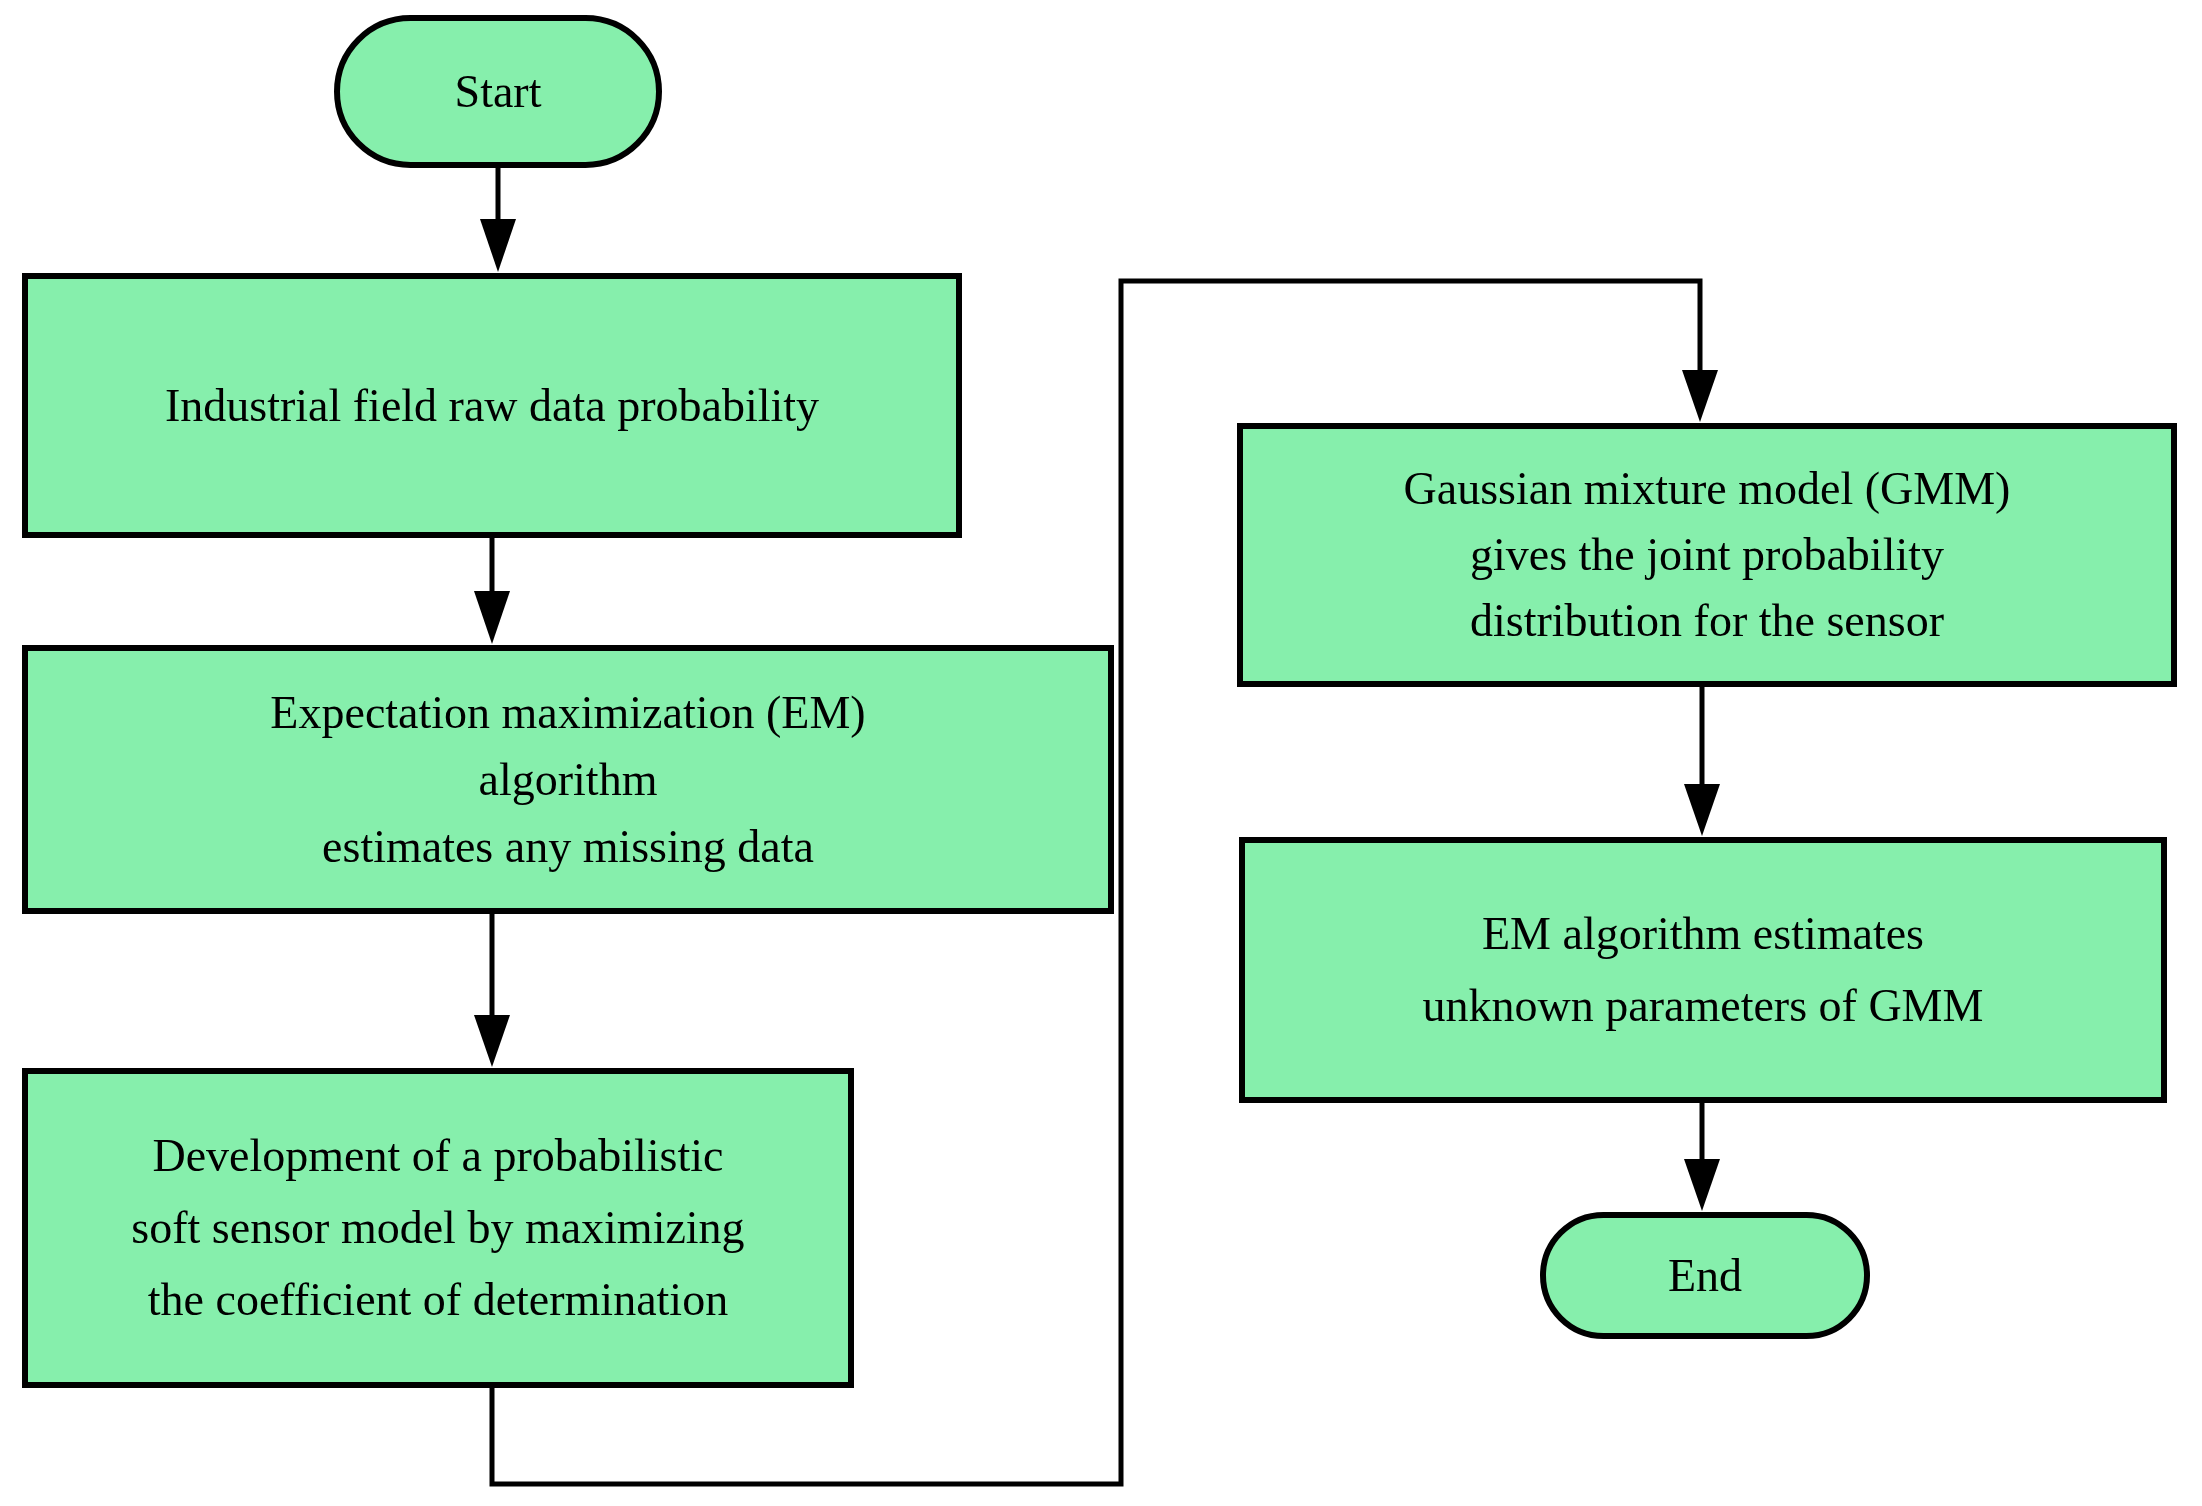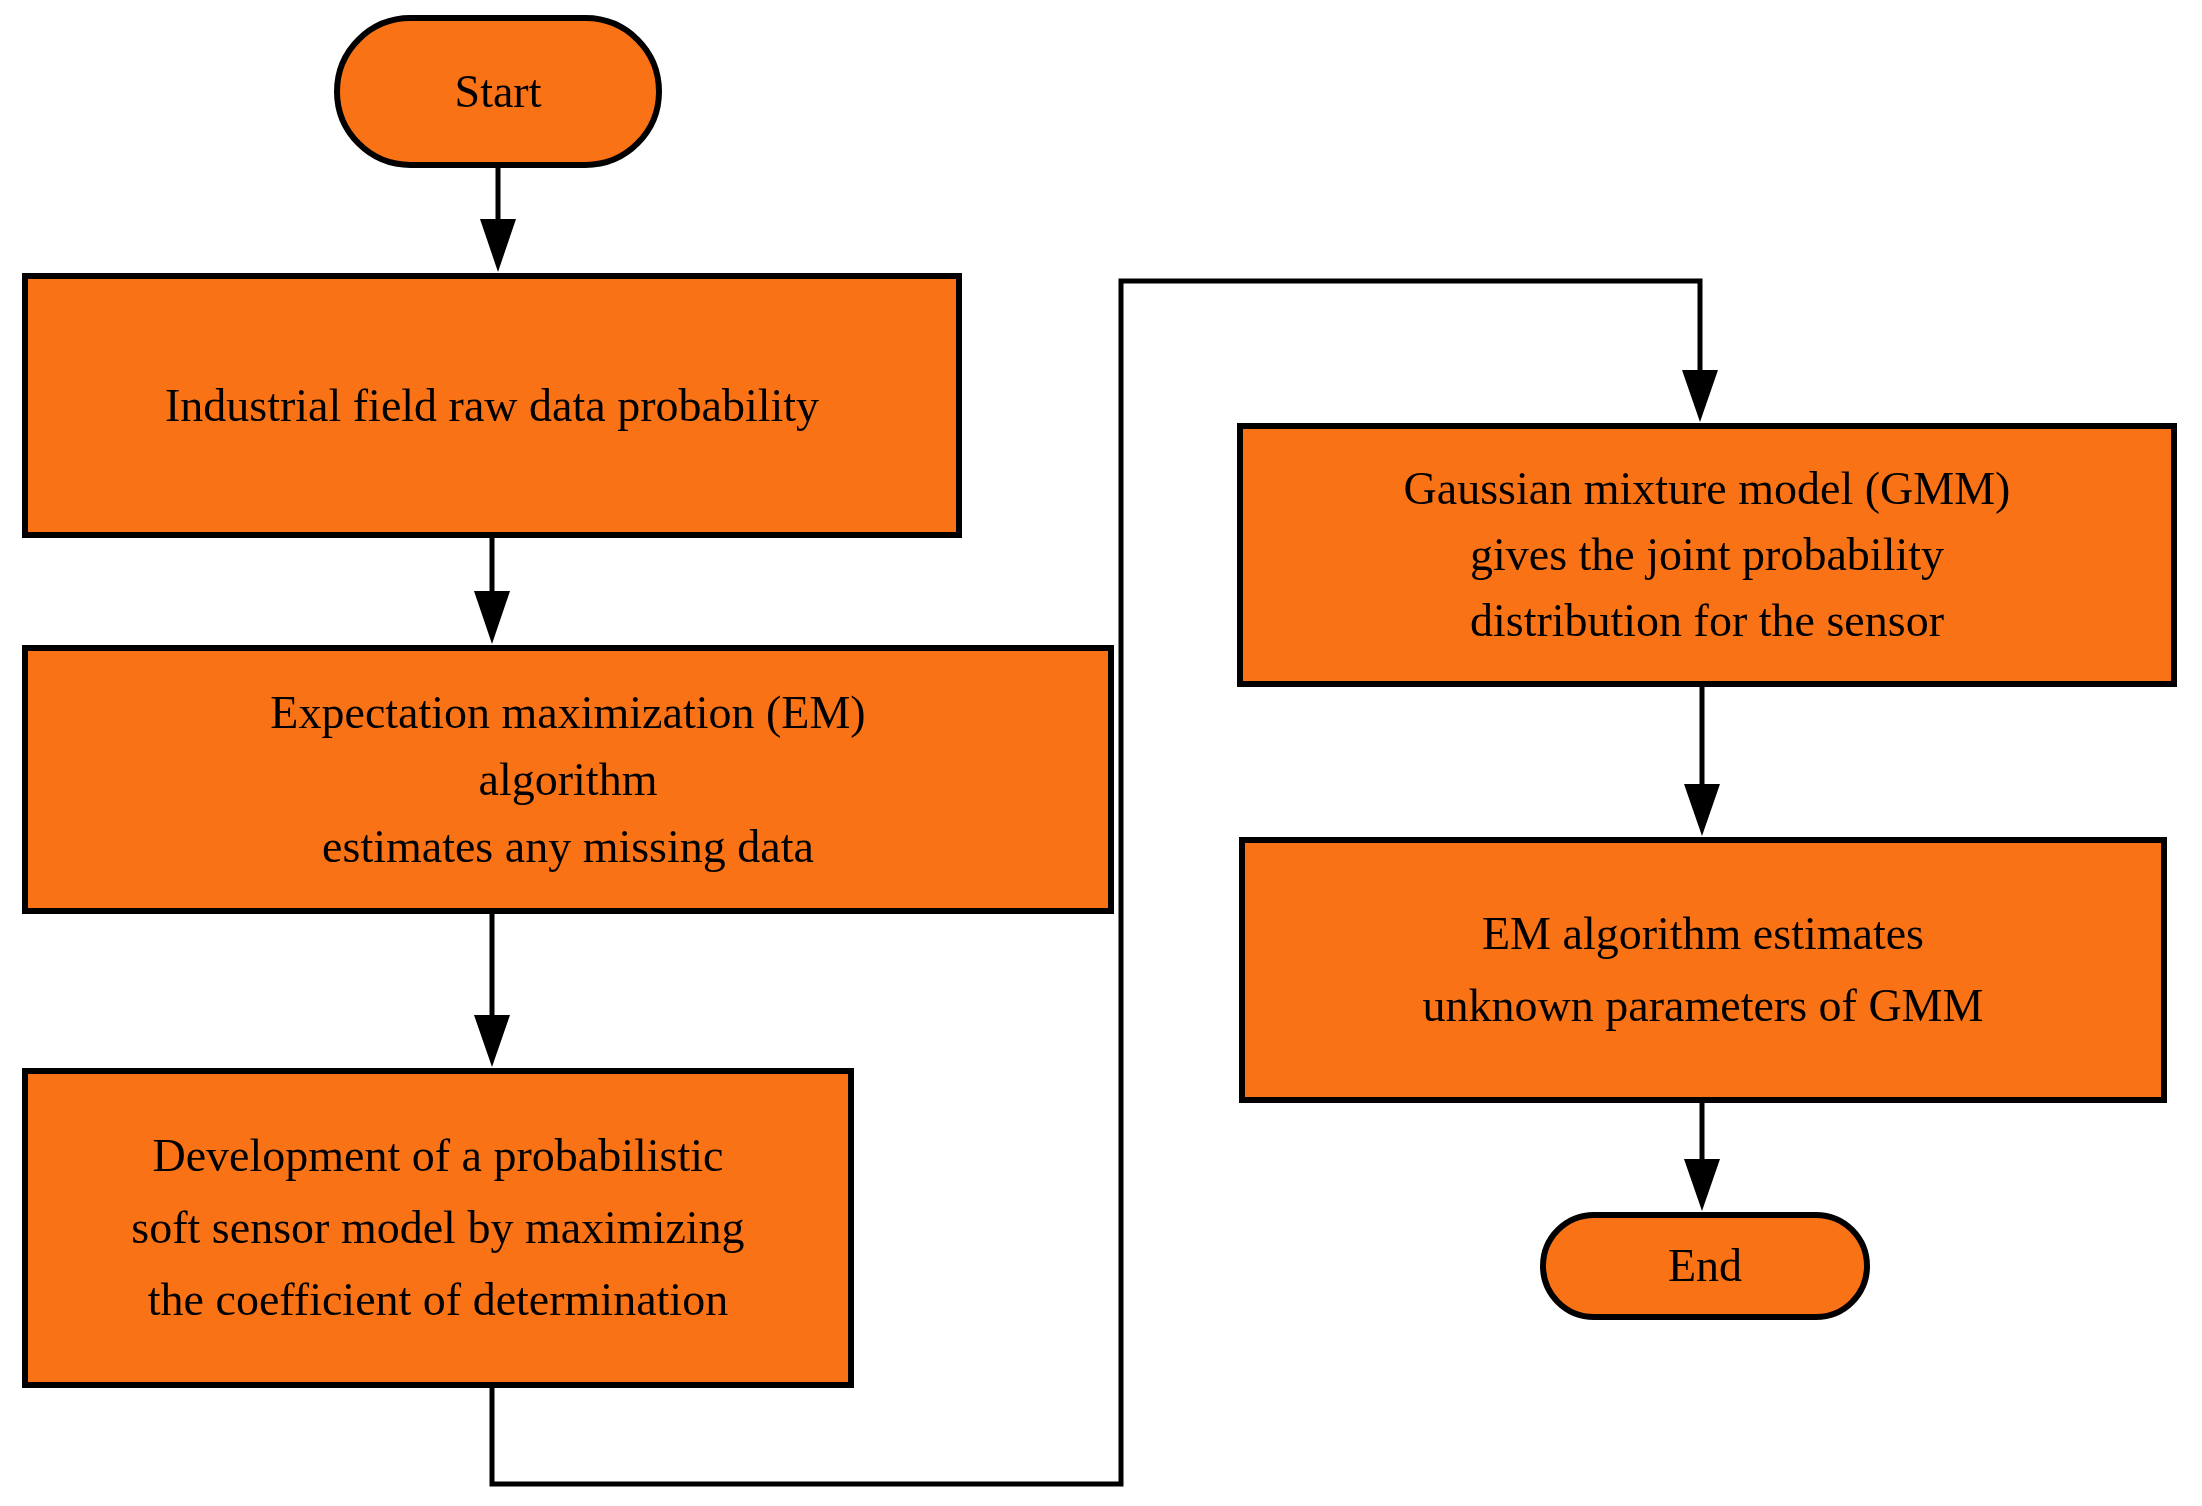--- a/index.html
+++ b/index.html
@@ -11,37 +11,37 @@
     font-family:"Liberation Serif", serif;
     overflow:hidden;
   }
   .wires{position:absolute;left:0;top:0;width:2202px;height:1506px;pointer-events:none;}
   .wire{stroke:#000000;stroke-width:5;fill:none;stroke-linejoin:miter;}
   .head{fill:#000000;stroke:none;}
   .node{
     position:absolute;
     box-sizing:border-box;
     border:6px solid #000000;
-    background:#f97316;
+    background:#86efac;
     display:flex;align-items:center;justify-content:center;
     text-align:center;
   }
   .terminator{border-radius:999px;}
   .label{font-size:46px;line-height:1.2;}
   .lh67{line-height:67px;}
   .lh72{line-height:72px;}
   .lh66{line-height:66px;}
   
   .n-start{left:334px;top:15px;width:328px;height:153px;}
   .n-collection{left:22px;top:273px;width:940px;height:265px;}
   .n-em-missing{left:22px;top:645px;width:1092px;height:269px;align-items:center;}
   .n-soft-sensor{left:22px;top:1068px;width:832px;height:320px;}
   .n-gmm{left:1237px;top:423px;width:940px;height:264px;}
   .n-em-gmm{left:1239px;top:837px;width:928px;height:266px;}
-  .n-end{left:1540px;top:1212px;width:330px;height:108px;}
+  .n-end{left:1540px;top:1212px;width:330px;height:127px;}
 </style>
 </head>
 <body>
 
 <div class="canvas">
 
   <svg class="wires" viewBox="0 0 2202 1506" aria-hidden="true">
 
     <path class="wire" d="M498 168 V222"></path>
     <polygon class="head" points="480,219 516,219 498,272"></polygon>

